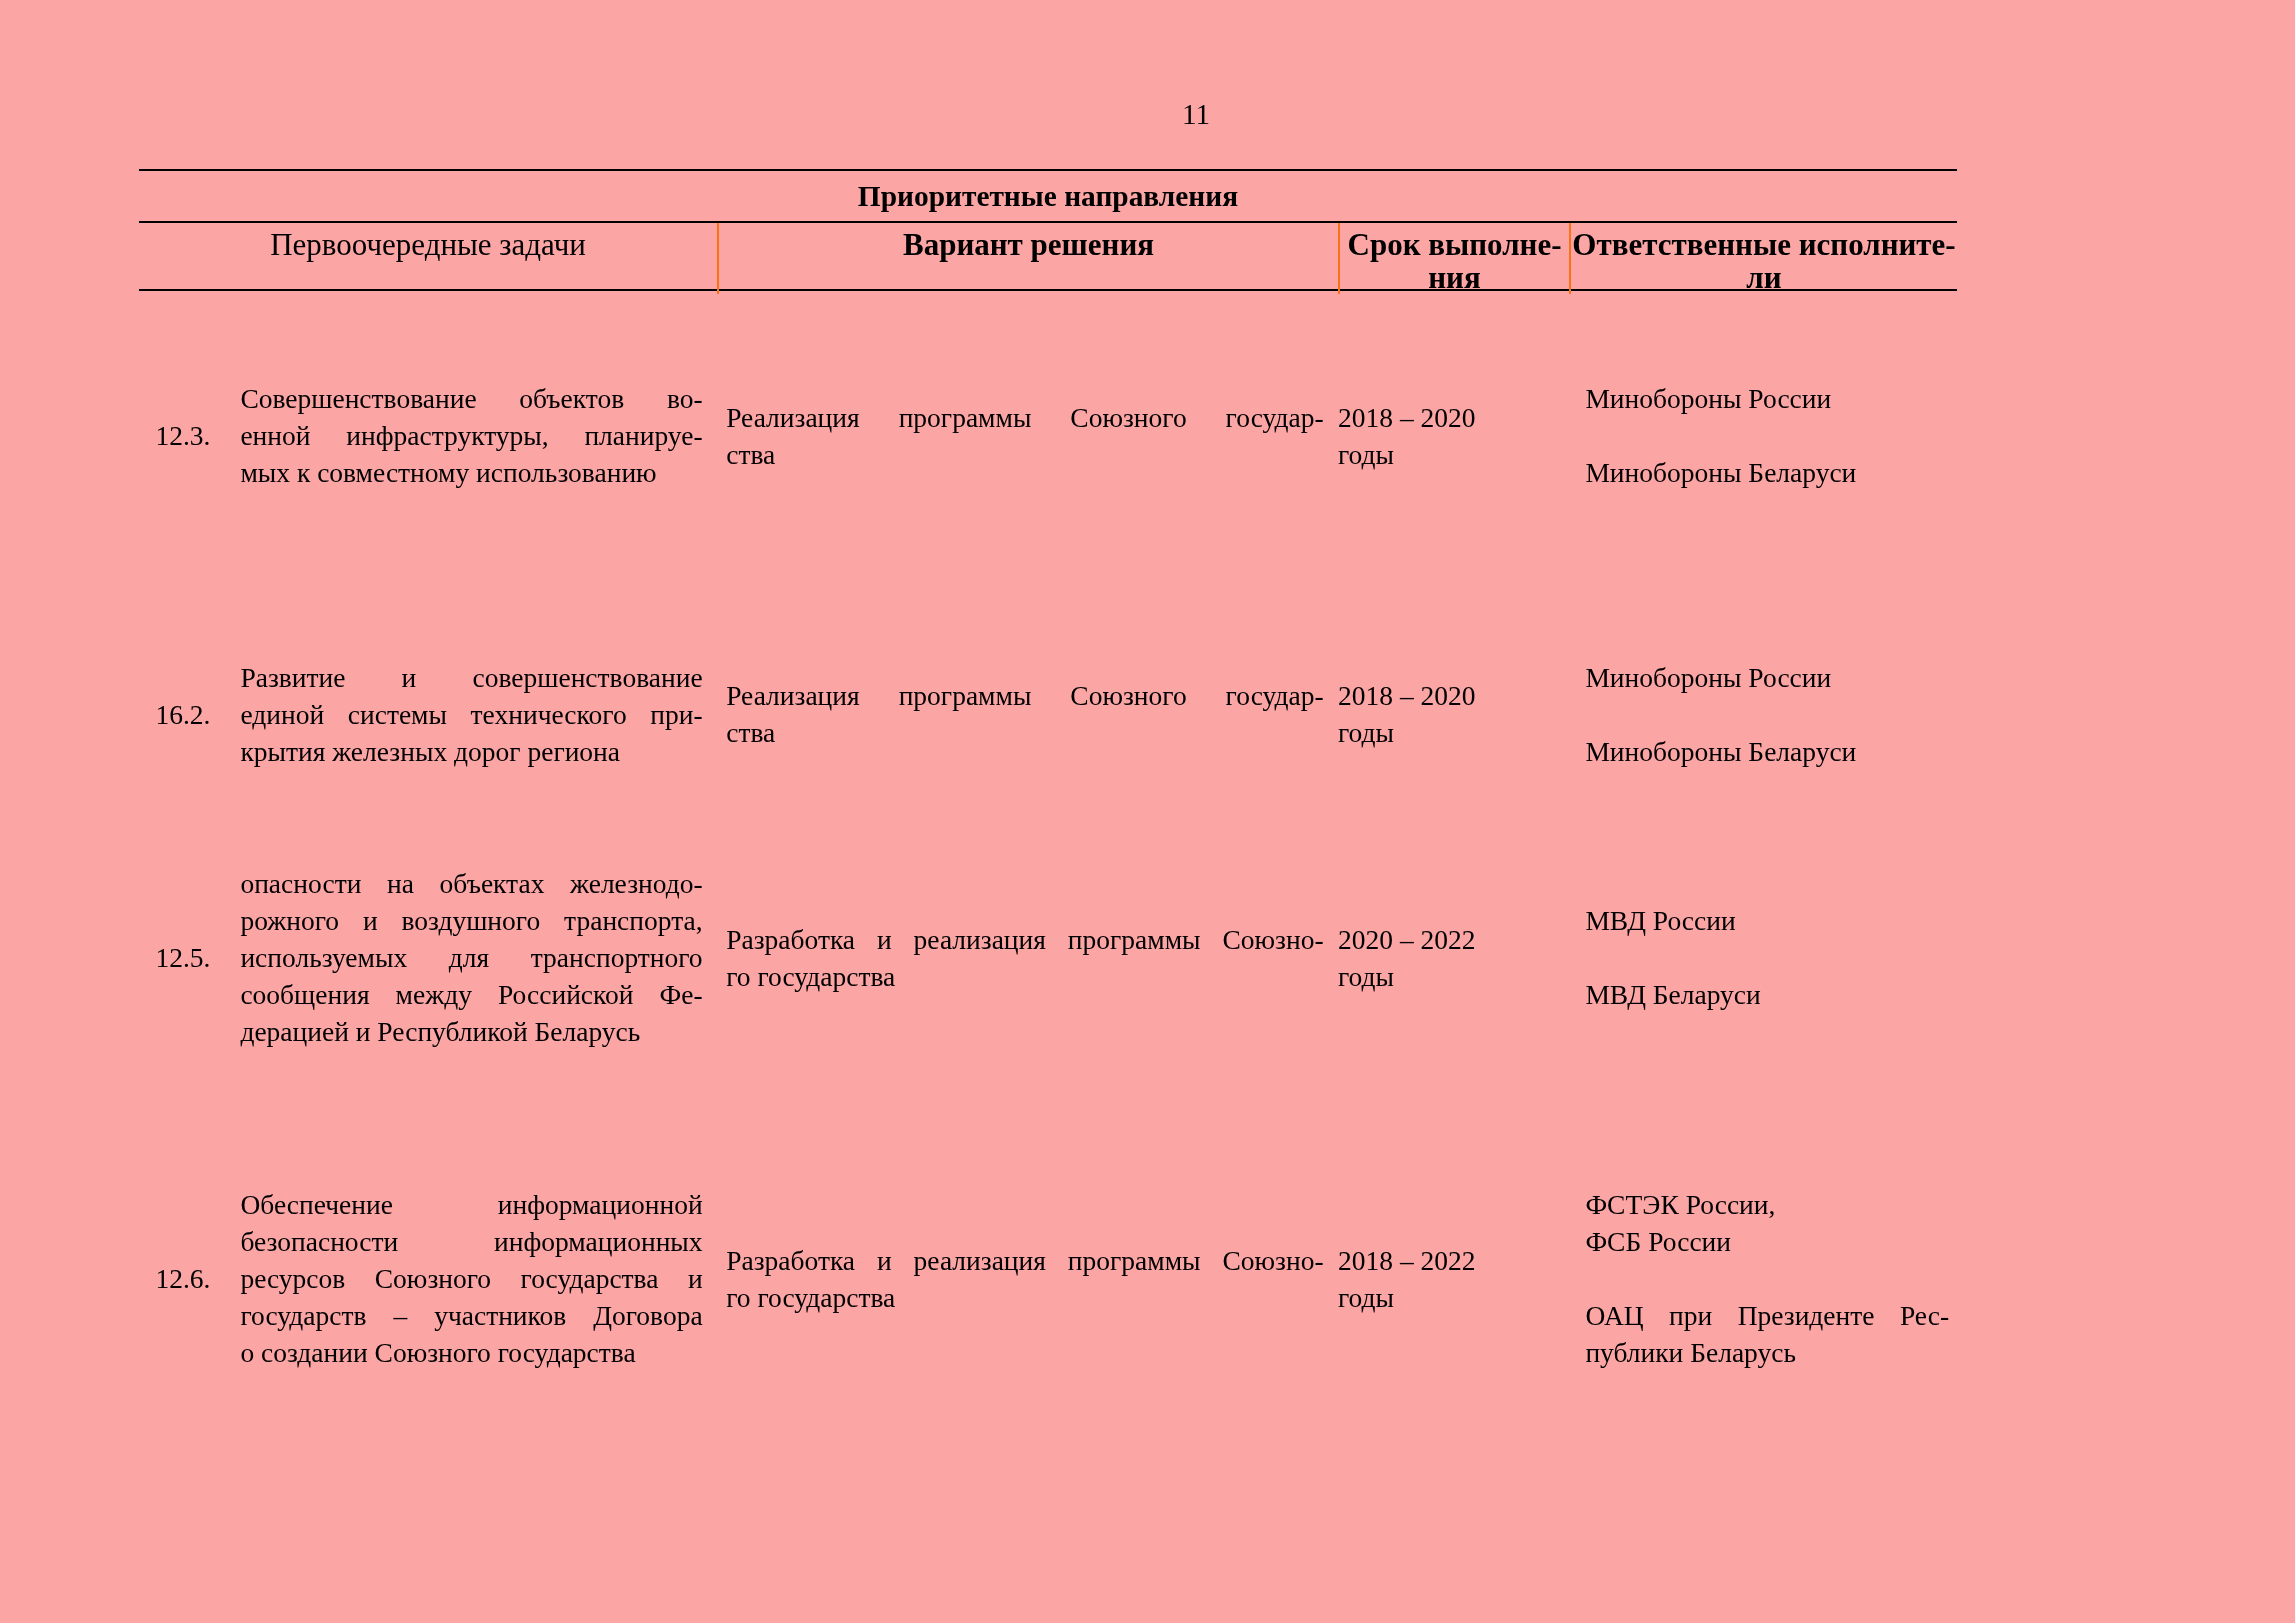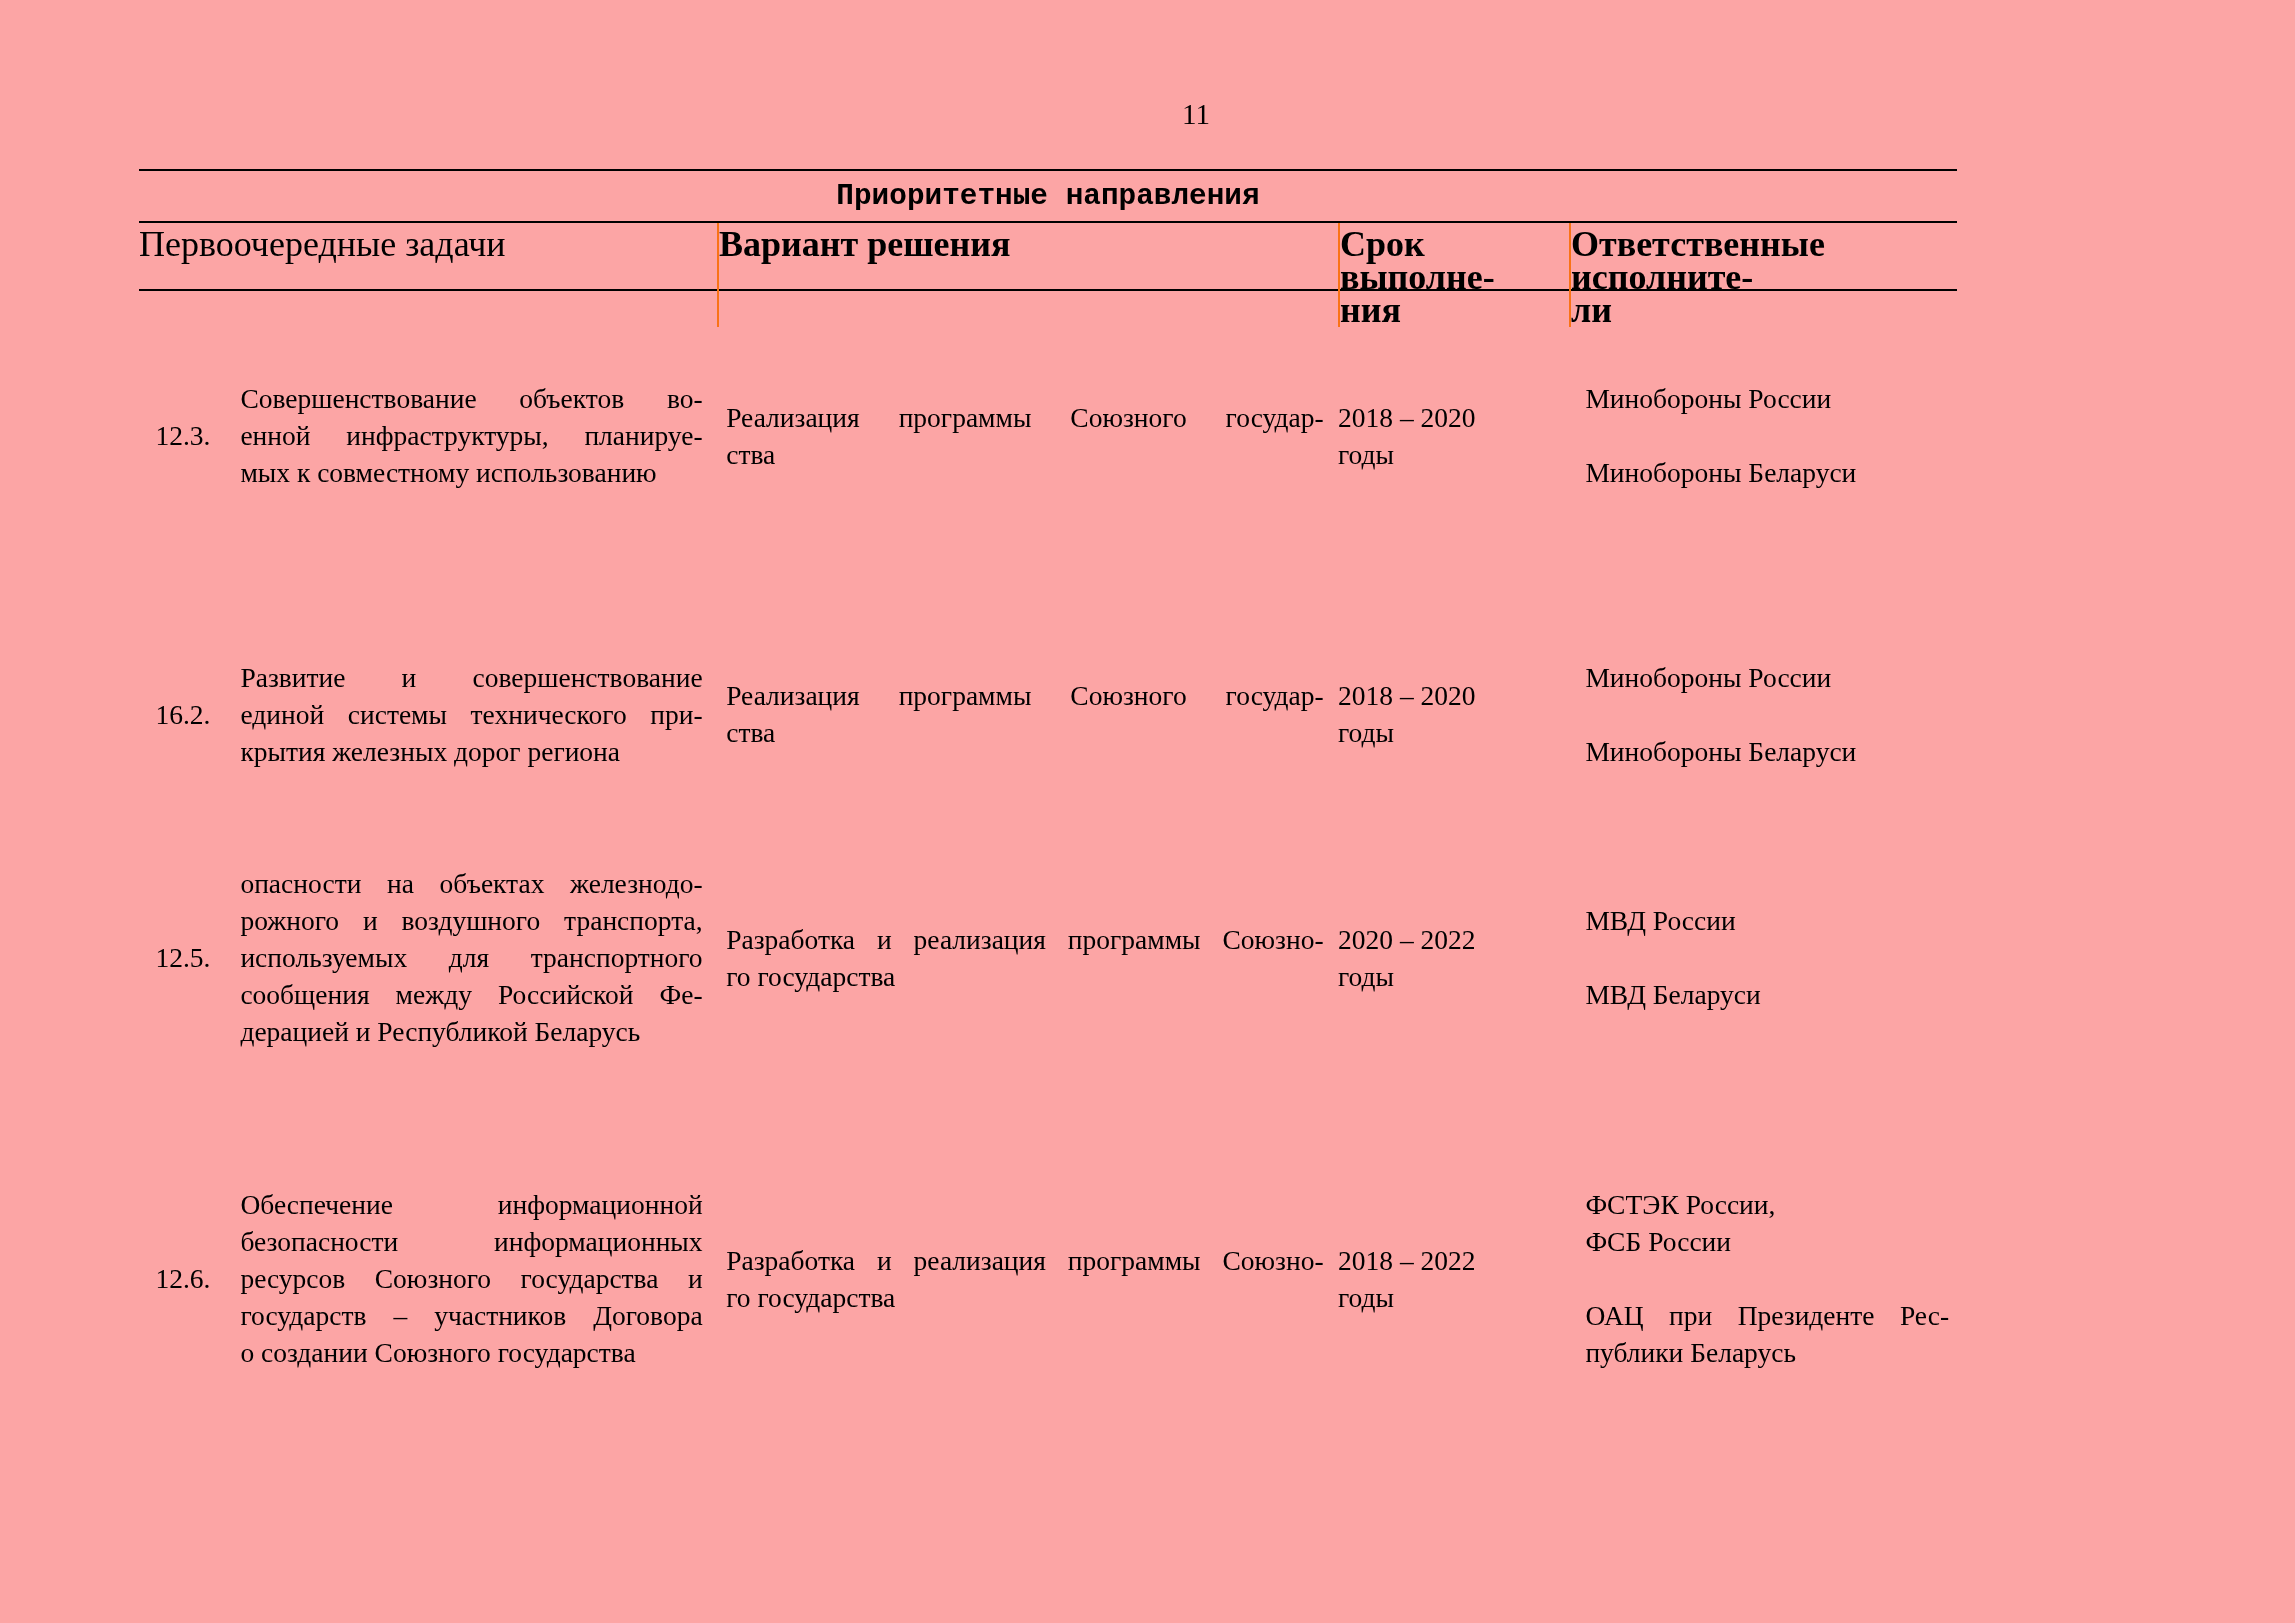--- a/index.html
+++ b/index.html
@@ -32,32 +32,31 @@
     border-top: 2.6px solid #000;
   }
   .title-row {
     height: 50px;
     border-bottom: 2.6px solid #000;
     display: flex;
     align-items: center;
     justify-content: center;
     font-weight: bold;
     font-size: 29.4px;
-    font-family: Liberation Mono, monospace;
   }
   .header-row {
     height: 66px;
     border-bottom: 2.6px solid #000;
     display: grid;
     grid-template-columns: 578px 621px 231px 388px;
   }
   .header-cell {
-    text-align: left;
+    text-align: center;
     padding-top: 4.6px;
-    font-size: 36px;
+    font-size: 31px;
     line-height: 33px;
     white-space: pre-line;
     box-sizing: border-box;
   }
   .header-cell + .header-cell {
     border-left: 2px solid #f97316;
     font-weight: bold;
   }
   .body-row {
     display: grid;

